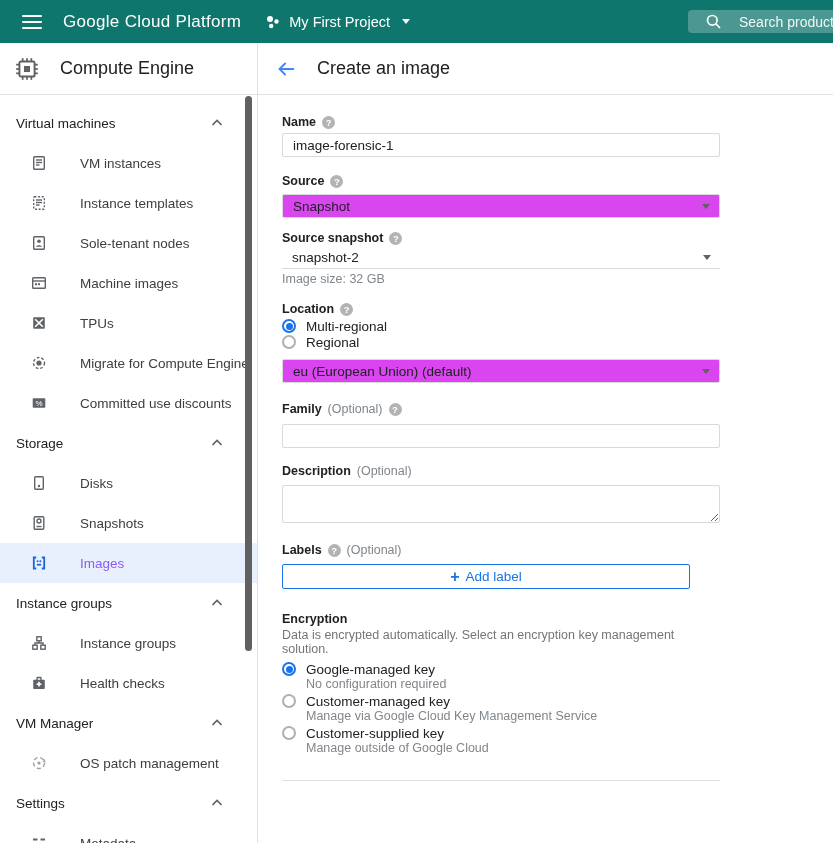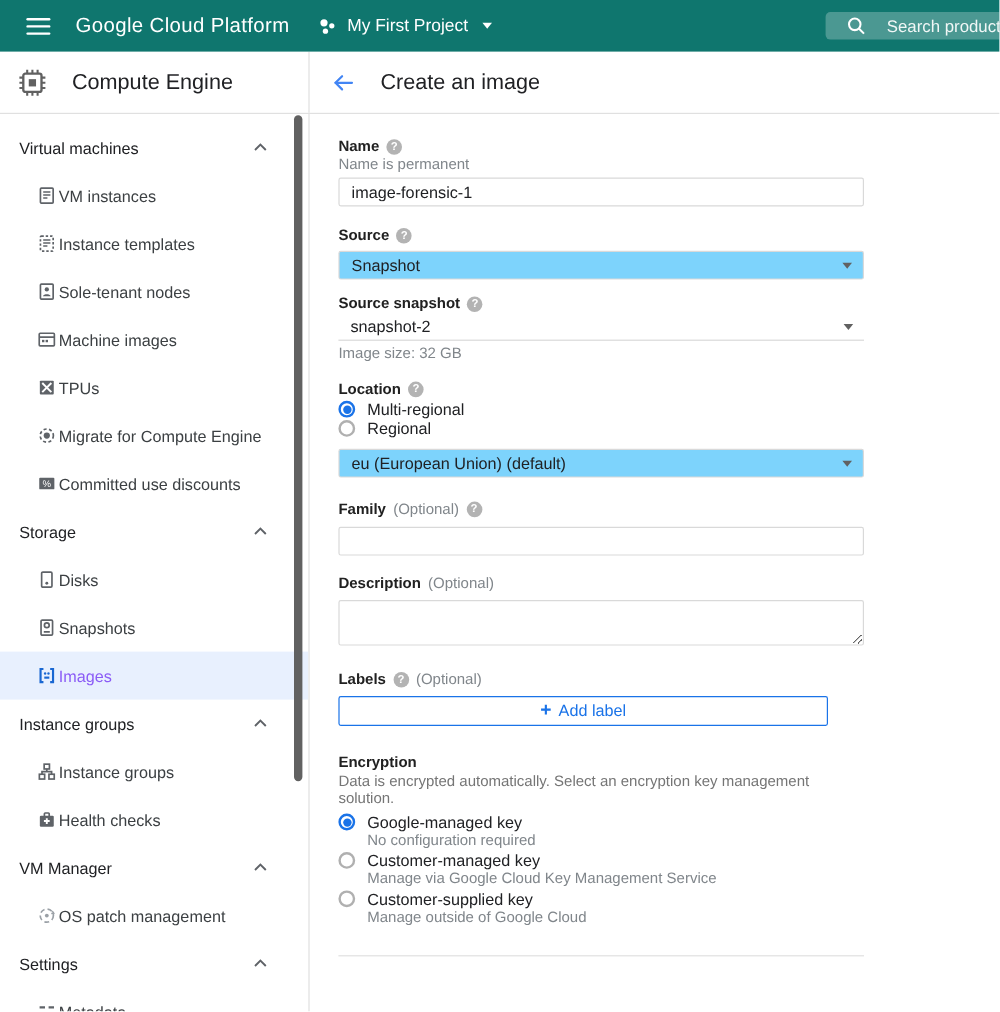--- a/index.html
+++ b/index.html
@@ -30,39 +30,39 @@
   .page-head { display:flex; align-items:center; padding-left:17px; }
   .back-arrow { cursor:pointer; display:flex; align-items:center; }
   .page-title { font-size:18px; color:#202124; margin-left:20px; white-space:nowrap; }
 
   
   .body-row { display:flex; height:748px; }
   .sidebar { width:258px; flex:0 0 258px; border-right:1px solid #e0e0e0; position:relative; overflow:hidden;
              padding-top:8px; }
   .nav-section { height:40px; display:flex; align-items:center; justify-content:space-between;
                  padding:0 34px 0 16px; font-size:13.5px; color:#202124; cursor:pointer; }
-  .nav-item { height:40px; display:flex; align-items:center; padding-left:30px; gap:1px; font-size:13.5px;
+  .nav-item { height:40px; display:flex; align-items:center; padding-left:30px; gap:32px; font-size:13.5px;
               color:#3c4043; cursor:pointer; }
   .nav-item .nav-icon { width:18px; height:18px; display:flex; align-items:center; justify-content:center; }
   .nav-item.selected { background:#e8f0fe; color:#8b5cf6; }
   .scroll-thumb { position:absolute; top:1px; right:5px; width:7px; height:555px; background:#616161;
                   border-radius:3.5px; cursor:pointer; }
 
   
   .content { flex:1; padding:20px 0 0 24px; }
   .form { width:438px; }
   .field-label { font-size:12.5px; font-weight:bold; color:#212121; display:flex; align-items:center; gap:6px; }
   .optional { color:#80868b; font-weight:normal; }
   .hint { font-size:12.5px; color:#80868b; }
   .help { width:13px; height:13px; border-radius:50%; background:#b3b3b3; color:#fff; font-size:9.5px;
           font-weight:bold; display:inline-flex; align-items:center; justify-content:center; cursor:pointer;
           flex:0 0 13px; }
   .text-input { width:100%; height:24px; border:1px solid #d9d9d9; border-radius:2px; padding:0 10px;
                 font-size:13.5px; color:#202124; font-family:inherit; outline:none; }
-  .select-box { height:24px; border:1px solid #d9d9d9; border-radius:2px; background:#7dd3fc; display:flex;
+  .select-box { height:24px; border:1px solid #d9d9d9; border-radius:2px; background:#d946ef; display:flex;
                 align-items:center; justify-content:space-between; padding:0 9px 0 10px; font-size:13.5px;
                 color:#202124; cursor:pointer; }
   .select-underline { height:22px; border-bottom:1px solid #d9d9d9; display:flex; align-items:center;
                       justify-content:space-between; padding:0 9px 0 10px; font-size:13.5px; color:#202124;
                       cursor:pointer;gap:36px; }
   .caret-gray { width:0; height:0; border-left:4.5px solid transparent; border-right:4.5px solid transparent;
                 border-top:5px solid #616161; }
   .radio-row { display:flex; align-items:center; gap:10px; font-size:13.5px; color:#202124; height:16px;
                cursor:pointer; }
   .radio { width:14px; height:14px; border:2px solid #b0b0b0; border-radius:50%; flex:0 0 14px;
@@ -363,21 +363,20 @@
     <div class="scroll-thumb"></div>
   </div>
 
   <div class="content">
     <div class="form">
 
       <div class="field-label">
         <span>Name</span>
         <span class="help">?</span>
       </div>
-      <div class="hint" style="margin-top:1px">Name is permanent</div>
       <input class="text-input mt4" type="text" value="image-forensic-1" style="">
 
       <div class="field-label mt17">
         <span>Source</span>
         <span class="help">?</span>
       </div>
       <div class="select-box mt6">
         <span>Snapshot</span>
         <span class="caret-gray"></span>
       </div>

